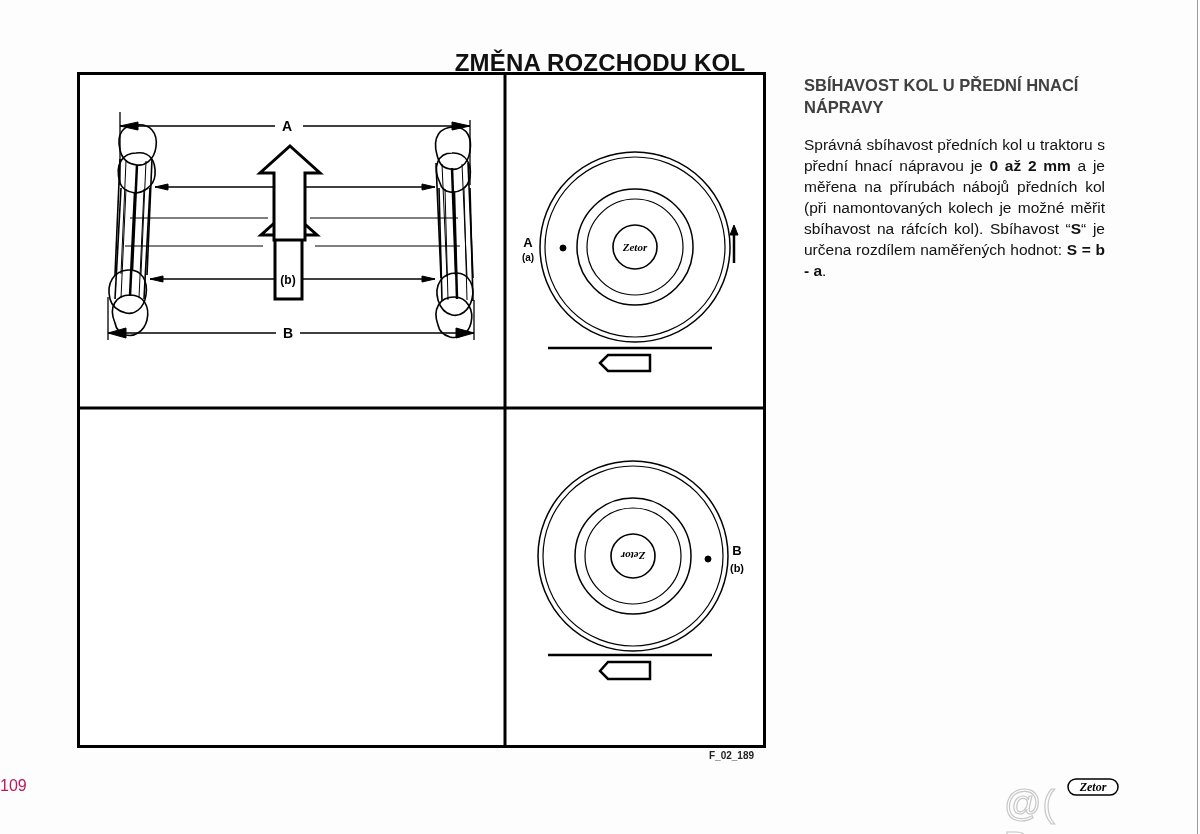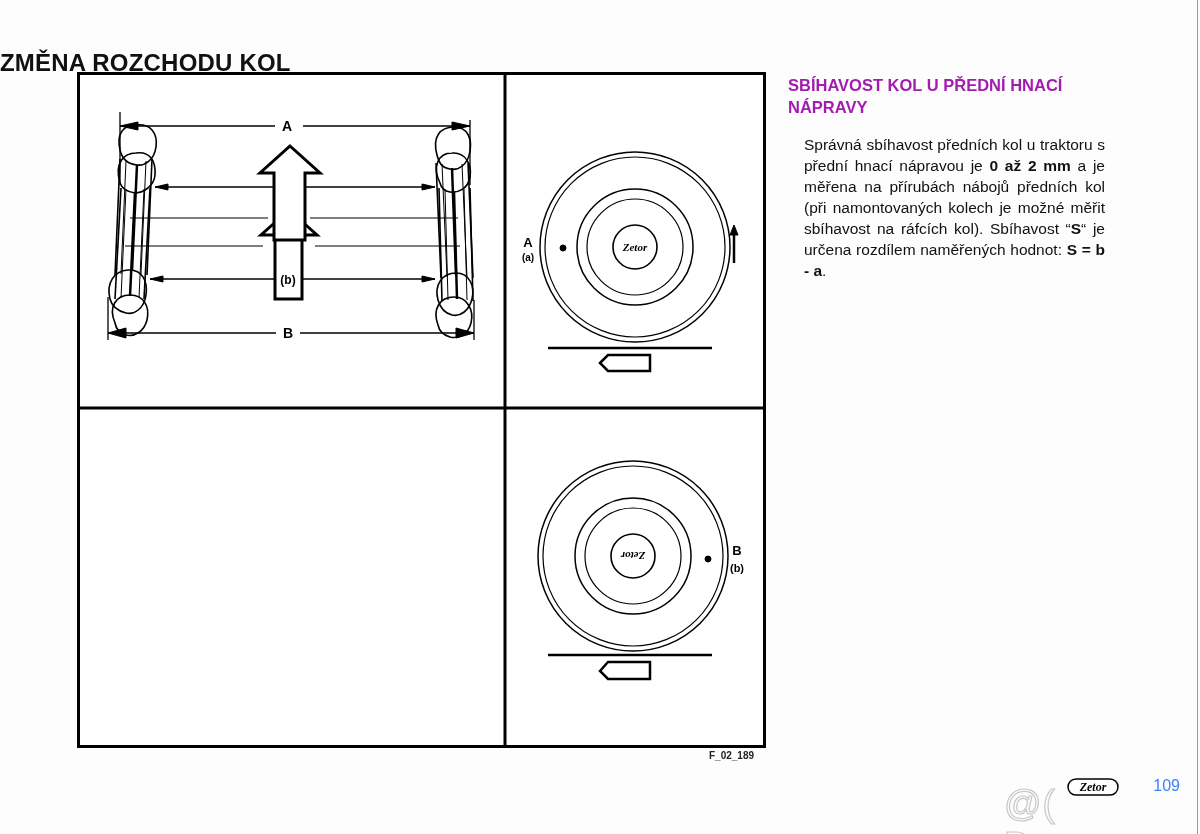--- a/index.html
+++ b/index.html
@@ -1,44 +1,44 @@
 <!DOCTYPE html>
 <html><head>
 <meta charset="utf-8">
 <style>
   html, body { margin: 0; padding: 0; }
   body {
     width: 1200px; height: 834px; background: #fdfdfd; position: relative; overflow: hidden;
     font-family: "Liberation Sans", sans-serif; color: #111;
   }
   .page-title {
-    position: absolute; left: 0; width: 1200px; top: 33px; 
+    position: absolute; left: 0; width: 1200px; top: 33px; text-align: center;
     font-size: 24px; font-weight: bold; letter-spacing: 0.2px; color: #111;
   }
   .figure-frame {
     position: absolute; left: 77px; top: 72px; width: 683px; height: 670px;
     border: 3px solid #000; background: #fff;
   }
   .figure-frame svg { position: absolute; left: 0; top: 0; }
   .figure-code {
     position: absolute; left: 709px; top: 750px; font-size: 10px; color: #222; font-weight: bold;
   }
   .side-text {
     position: absolute; left: 788px; top: 74px; width: 333px;
   }
   .side-heading {
-    font-size: 16.5px; font-weight: bold; line-height: 22px; margin: 0 0 2px 0; color: #a21caf;
+    font-size: 16.5px; font-weight: bold; line-height: 22px; margin: 0 0 2px 16px; color: #404040;
   }
   .side-body {
     font-size: 15.5px; line-height: 21px; text-align: justify; margin: 16px; color: #111;
   }
   .side-body b { font-weight: bold; }
   .page-number {
-    position: absolute; left: 0; width: 1180px; top: 777px; text-align: right;
-    font-size: 16px; color: #3b82f6;
+    position: absolute; left: 0; width: 1180px; top: 777px; text-align: left;
+    font-size: 16px; color: #be185d;
   }
   .brand-logo {
     position: absolute; left: 1067px; top: 778px; width: 52px; height: 18px;
   }
   .watermark {
     position: absolute; left: 1004px; top: 783px; font-size: 37px;
     color: transparent; -webkit-text-stroke: 1.2px #c8c8c8; letter-spacing: 1px;
     font-family: "Liberation Sans", sans-serif;
   }
   .right-edge-line {

